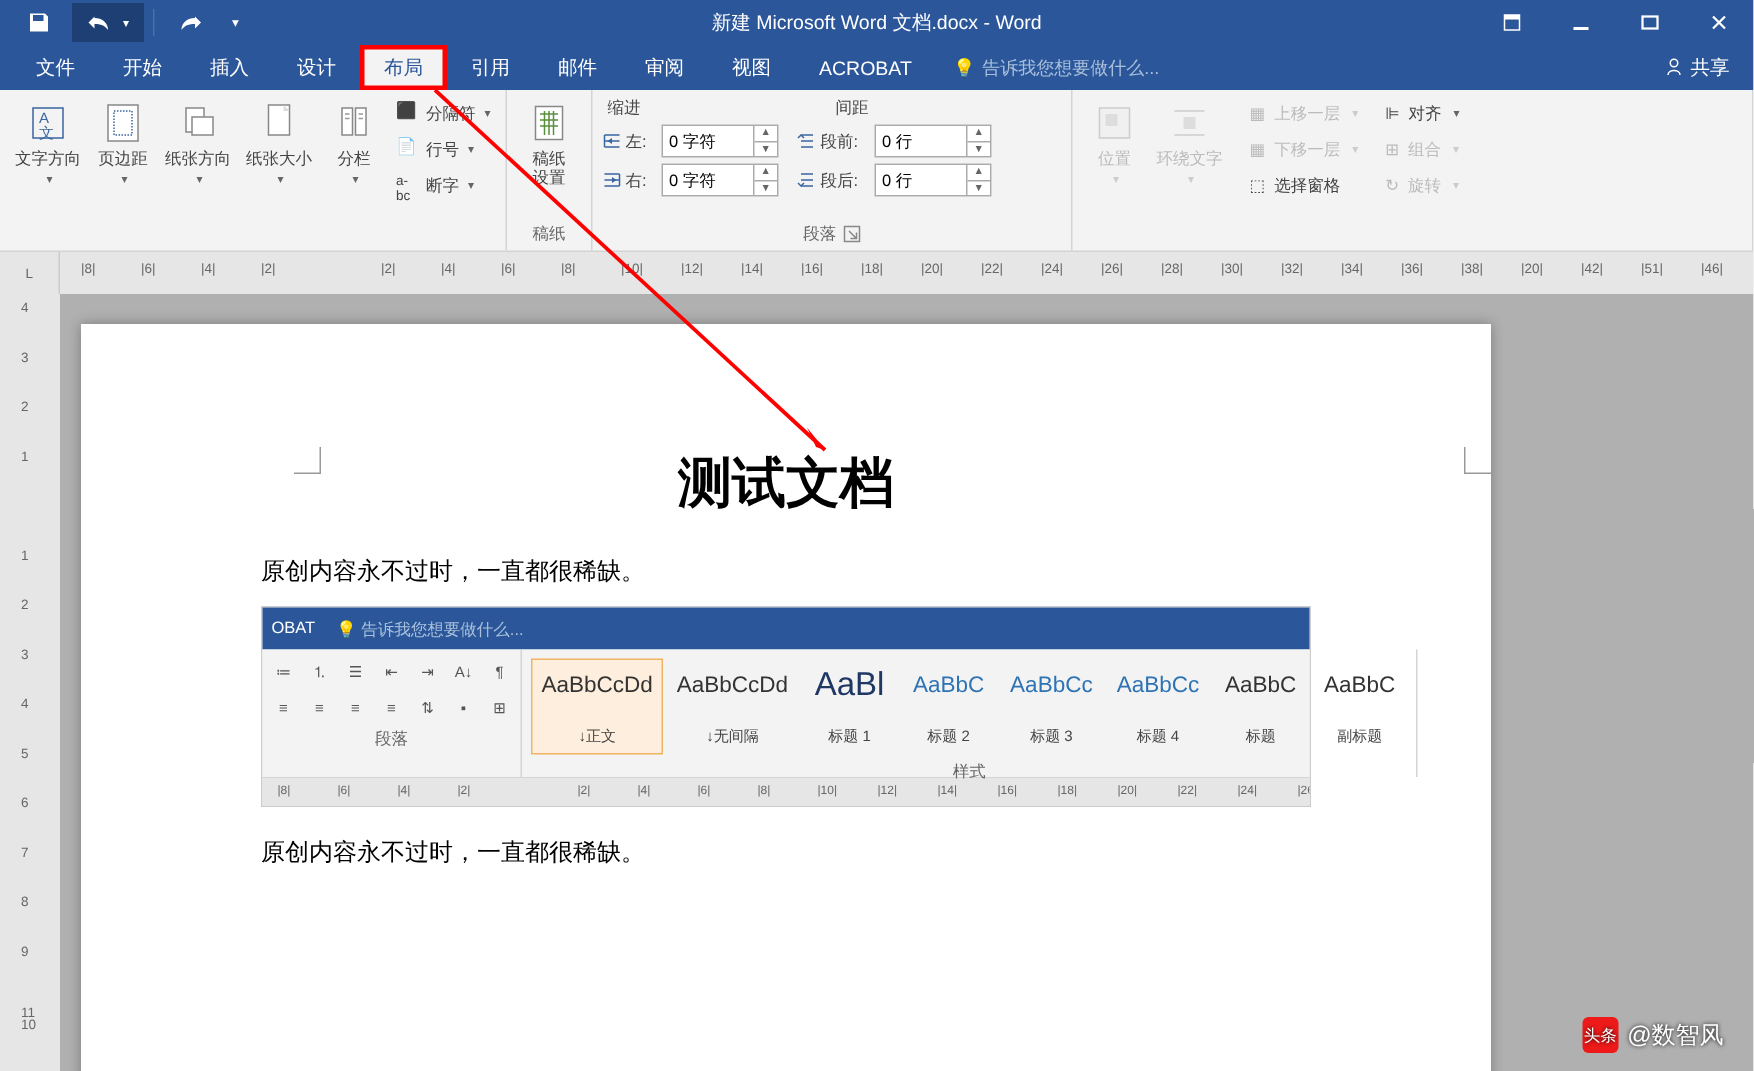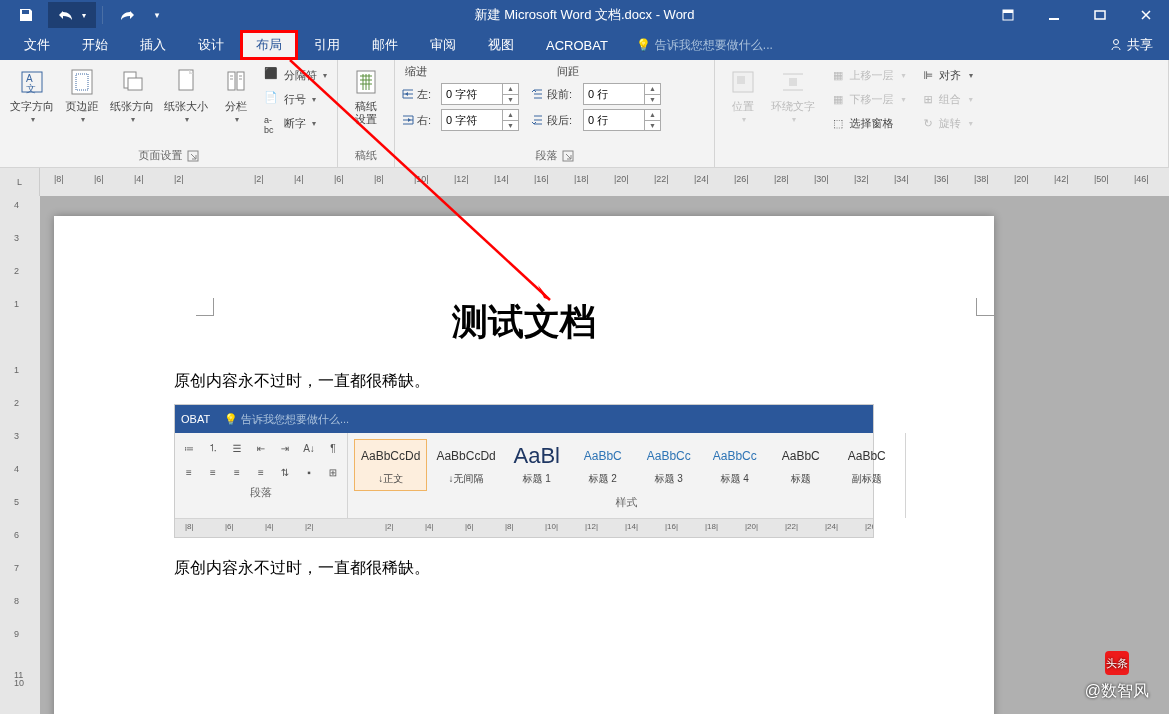--- a/index.html
+++ b/index.html
@@ -78,31 +78,31 @@
 .nested { border: 1px solid #ccc; margin: 10px 0 20px; }
 .nested-bar { height: 28px; background: #2b579a; display: flex; align-items: center; padding-left: 6px; gap: 14px; font-size: 11px; color: #fff; }
 .nested-ribbon { height: 86px; background: #f3f3f3; border-bottom: 1px solid #d4d4d4; display: flex; }
 .nested-group { border-right: 1px solid #d4d4d4; padding: 4px; display: flex; flex-direction: column; }
 .nested-group-label { font-size: 11px; color: #666; text-align: center; padding-top: 2px; }
 .nested-para-btns { display: grid; grid-template-columns: repeat(7, 20px); grid-template-rows: repeat(2, 22px); gap: 2px 4px; }
 .nested-para-btn { display: flex; align-items: center; justify-content: center; font-size: 10px; color: #555; }
 .styles-gallery { display: flex; gap: 2px; padding: 2px; }
 .style-item { border: 1px solid transparent; padding: 4px 6px; text-align: center; cursor: pointer; min-width: 64px; }
 .style-item.active { border-color: #f0b464; background: #fdeedd; }
-.style-preview { font-size: 12px; color: #333; height: 24px; display: flex; align-items: center; justify-content: center; }
+.style-preview { font-size: 15px; color: #333; height: 24px; display: flex; align-items: center; justify-content: center; }
 .style-preview.big { font-size: 22px; color: #1f3763; }
 .style-preview.h { color: #2e74b5; }
-.style-name { font-size: 10px; color: #444; margin-top: 4px; }
+.style-name { font-size: 10px; color: #444; margin-top: 16px; }
 .nested-ruler { height: 18px; background: #e6e6e6; font-size: 8px; color: #666; position: relative; overflow: hidden; }
 
 
 .red-arrow { position: absolute; top: 60px; left: 280px; pointer-events: none; z-index: 100; }
 
 
-.watermark { position: absolute; bottom: 12px; right: 20px; display: flex; align-items: center; gap: 6px; z-index: 200; font-size: 16px; color: #fff; text-shadow: 0 0 3px #000; flex-direction: column; }
+.watermark { position: absolute; bottom: 12px; right: 20px; display: flex; align-items: center; gap: 6px; z-index: 200; font-size: 16px; color: #fff; text-shadow: 0 0 3px #000; }
 .watermark-logo { width: 24px; height: 24px; background: #ee1a1a; border-radius: 4px; display: flex; align-items: center; justify-content: center; font-size: 11px; color: #fff; }
 
 .drop-arrow { font-size: 8px; margin-left: 2px; color: #666; }
 </style>
 </head>
 <body>
 
 <div class="title-bar">
   <div class="qat">
     <div class="qat-btn">
@@ -245,27 +245,20 @@
           <span class="small-btn-icon">📄</span>
           <span>行号</span>
             <span class="drop-arrow">▾</span>
         </div>
         <div class="small-btn">
           <span class="small-btn-icon" style="font-size:9px">a-<br>bc</span>
           <span>断字</span>
             <span class="drop-arrow">▾</span>
         </div>
       </div>
-    </div>
-    <div class="ribbon-group-label">
-      <span>页面设置</span>
-      <svg class="dialog-launcher" viewBox="0 0 12 12">
-          <rect x="1" y="1" width="10" height="10" fill="none" stroke="#888"></rect>
-          <path d="M4 4l5 5M9 5v4H5" stroke="#888" fill="none"></path>
-        </svg>
     </div>
   </div>
 
   <div class="ribbon-group">
     <div class="ribbon-group-content">
       <div class="big-btn">
         <div class="big-btn-icon">
             <svg width="28" height="28" viewBox="0 0 28 28">
               <rect x="5" y="3" width="18" height="22" fill="#fff" stroke="#888"></rect>
               <line x1="8" y1="8" x2="20" y2="8" stroke="#5a8f3d"></line>
@@ -443,21 +436,21 @@
       <span class="ruler-mark" style="left: 654px;">|24|</span>
       <span class="ruler-mark" style="left: 694px;">|26|</span>
       <span class="ruler-mark" style="left: 734px;">|28|</span>
       <span class="ruler-mark" style="left: 774px;">|30|</span>
       <span class="ruler-mark" style="left: 814px;">|32|</span>
       <span class="ruler-mark" style="left: 854px;">|34|</span>
       <span class="ruler-mark" style="left: 894px;">|36|</span>
       <span class="ruler-mark" style="left: 934px;">|38|</span>
       <span class="ruler-mark" style="left: 974px;">|20|</span>
       <span class="ruler-mark" style="left: 1014px;">|42|</span>
-      <span class="ruler-mark" style="left: 1054px;">|50|</span>
+      <span class="ruler-mark" style="left: 1054px;">|51|</span>
       <span class="ruler-mark" style="left: 1094px;">|46|</span>
     </div>
 </div>
 
 <div class="doc-area">
   <div class="ruler-v" id="ruler-v">
       <div class="mark" style="top: 4px;">4</div>
       <div class="mark" style="top: 37px;">3</div>
       <div class="mark" style="top: 70px;">2</div>
       <div class="mark" style="top: 103px;">1</div>

